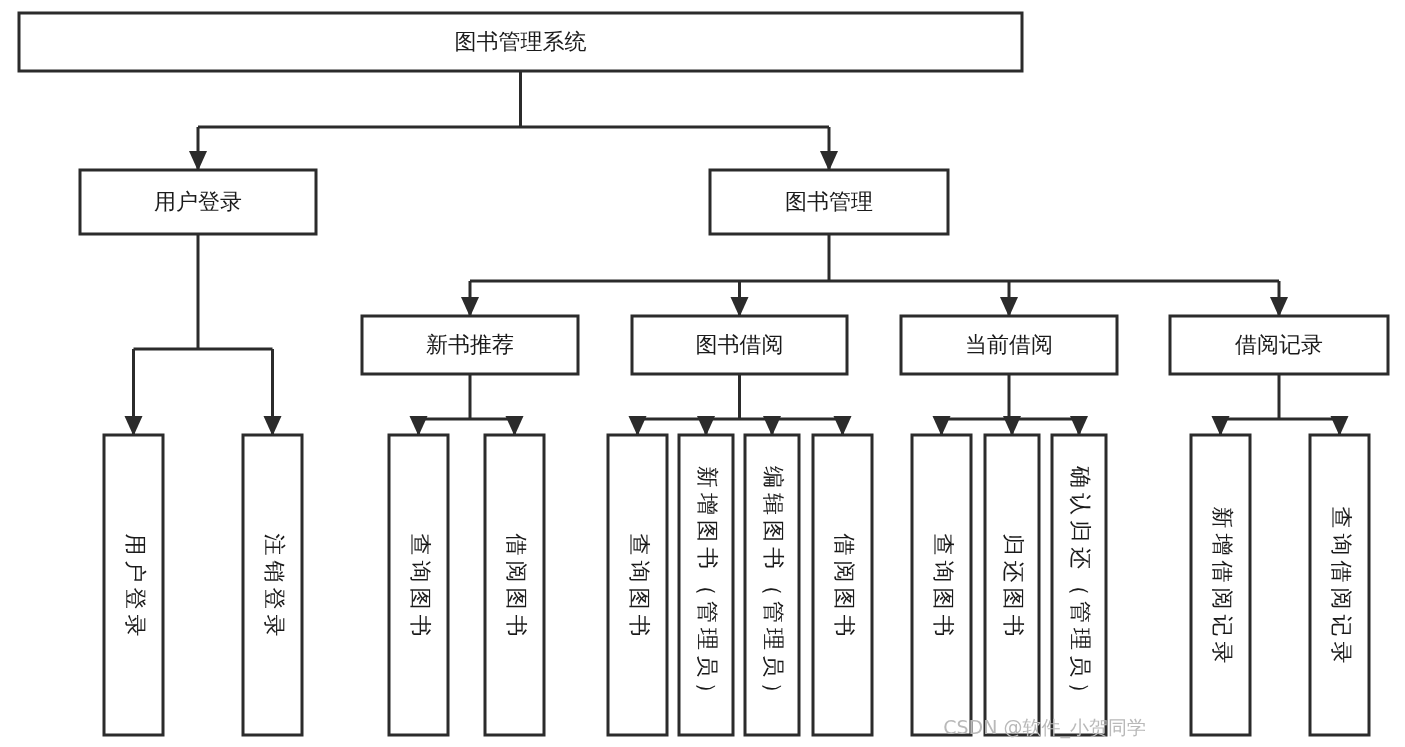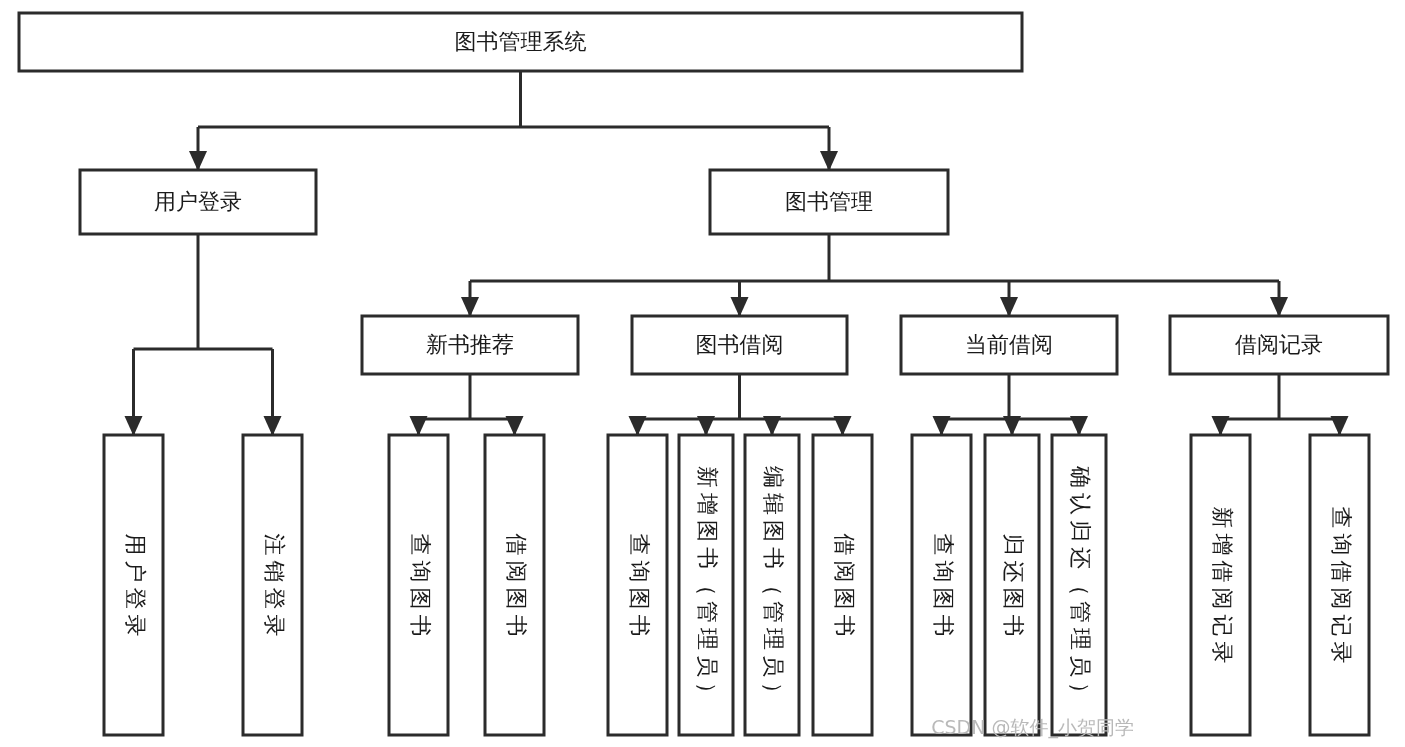--- a/index.html
+++ b/index.html
@@ -43,21 +43,21 @@
   }
   .node-label {
     font-family: "DejaVu Sans", "Liberation Sans", sans-serif;
     fill: #1a1a1a;
     font-size: 22px;
     text-anchor: middle;
     dominant-baseline: middle;
   }
   .watermark {
     position: absolute;
-    right: 24px;
+    right: 12px;
     bottom: 6px;
     font-family: "DejaVu Sans", "Liberation Sans", sans-serif;
     font-size: 19px;
     color: #b9b9b9;
     white-space: nowrap;
     pointer-events: none;
   }
 </style>
 </head>
 <body>

